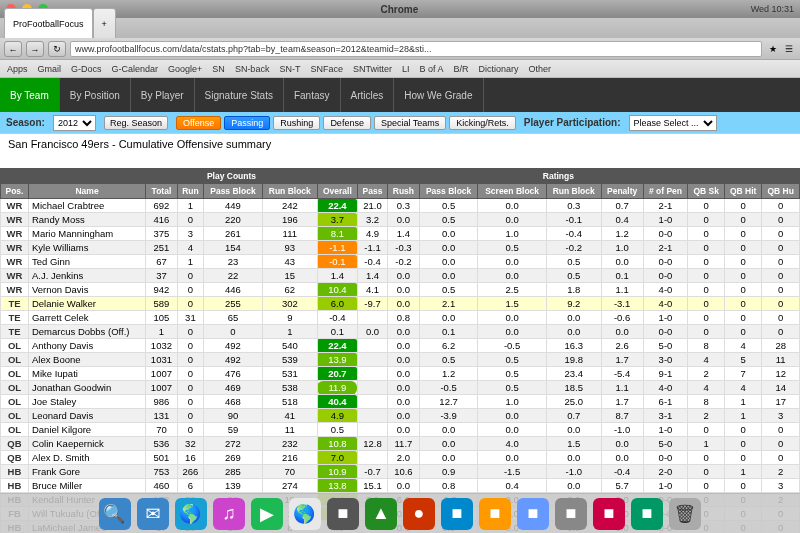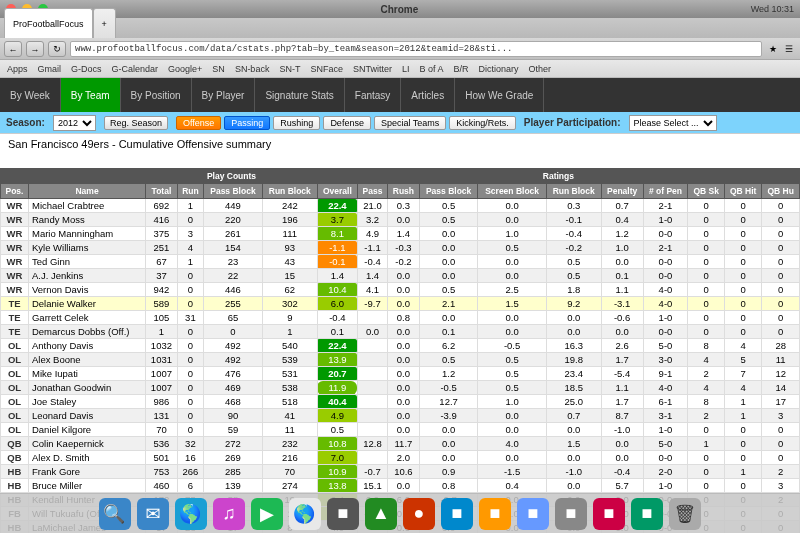--- a/index.html
+++ b/index.html
@@ -25,21 +25,21 @@
     #chrome-bar {
       height: 22px;
       background: linear-gradient(to bottom, #d8d8d8, #c0c0c0);
       display: flex;
       align-items: center;
       padding: 0 4px;
       gap: 4px;
       border-bottom: 1px solid #aaa;
     }
     .nav-btn { width: 18px; height: 16px; background: linear-gradient(to bottom, #e8e8e8, #c8c8c8); border: 1px solid #999; border-radius: 3px; cursor: pointer; font-size: 9px; display: flex; align-items: center; justify-content: center; }
-    #address-bar { flex: 1; height: 16px; background: white; border: 1px solid #aaa; border-radius: 2px; padding: 0 4px; font-size: 9px; color: #333; display: flex; align-items: center; font-family: Liberation Mono, monospace; }
+    #address-bar { flex: 1; height: 16px; background: white; border: 1px solid #aaa; border-radius: 2px; padding: 0 4px; font-size: 9px; color: #333; display: flex; align-items: center; }
     .chrome-icons { display: flex; gap: 2px; align-items: center; }
     .chrome-icon { width: 14px; height: 14px; font-size: 9px; display: flex; align-items: center; justify-content: center; cursor: pointer; }
 
     
     #bookmarks-bar {
       height: 18px;
       background: linear-gradient(to bottom, #e8e8e8, #d8d8d8);
       display: flex;
       align-items: center;
       padding: 0 4px;
@@ -220,21 +220,20 @@
   <span class="bookmark">SNFace</span>
   <span class="bookmark">SNTwitter</span>
   <span class="bookmark">LI</span>
   <span class="bookmark">B of A</span>
   <span class="bookmark">B/R</span>
   <span class="bookmark">Dictionary</span>
   <span class="bookmark">Other</span>
 </div>
 
 <div id="pff-nav">
-  <div class="pff-nav-tab">By Week</div>
   <div class="pff-nav-tab active">By Team</div>
   <div class="pff-nav-tab">By Position</div>
   <div class="pff-nav-tab">By Player</div>
   <div class="pff-nav-tab">Signature Stats</div>
   <div class="pff-nav-tab">Fantasy</div>
   <div class="pff-nav-tab">Articles</div>
   <div class="pff-nav-tab">How We Grade</div>
 </div>
 
 <div id="filter-bar">

